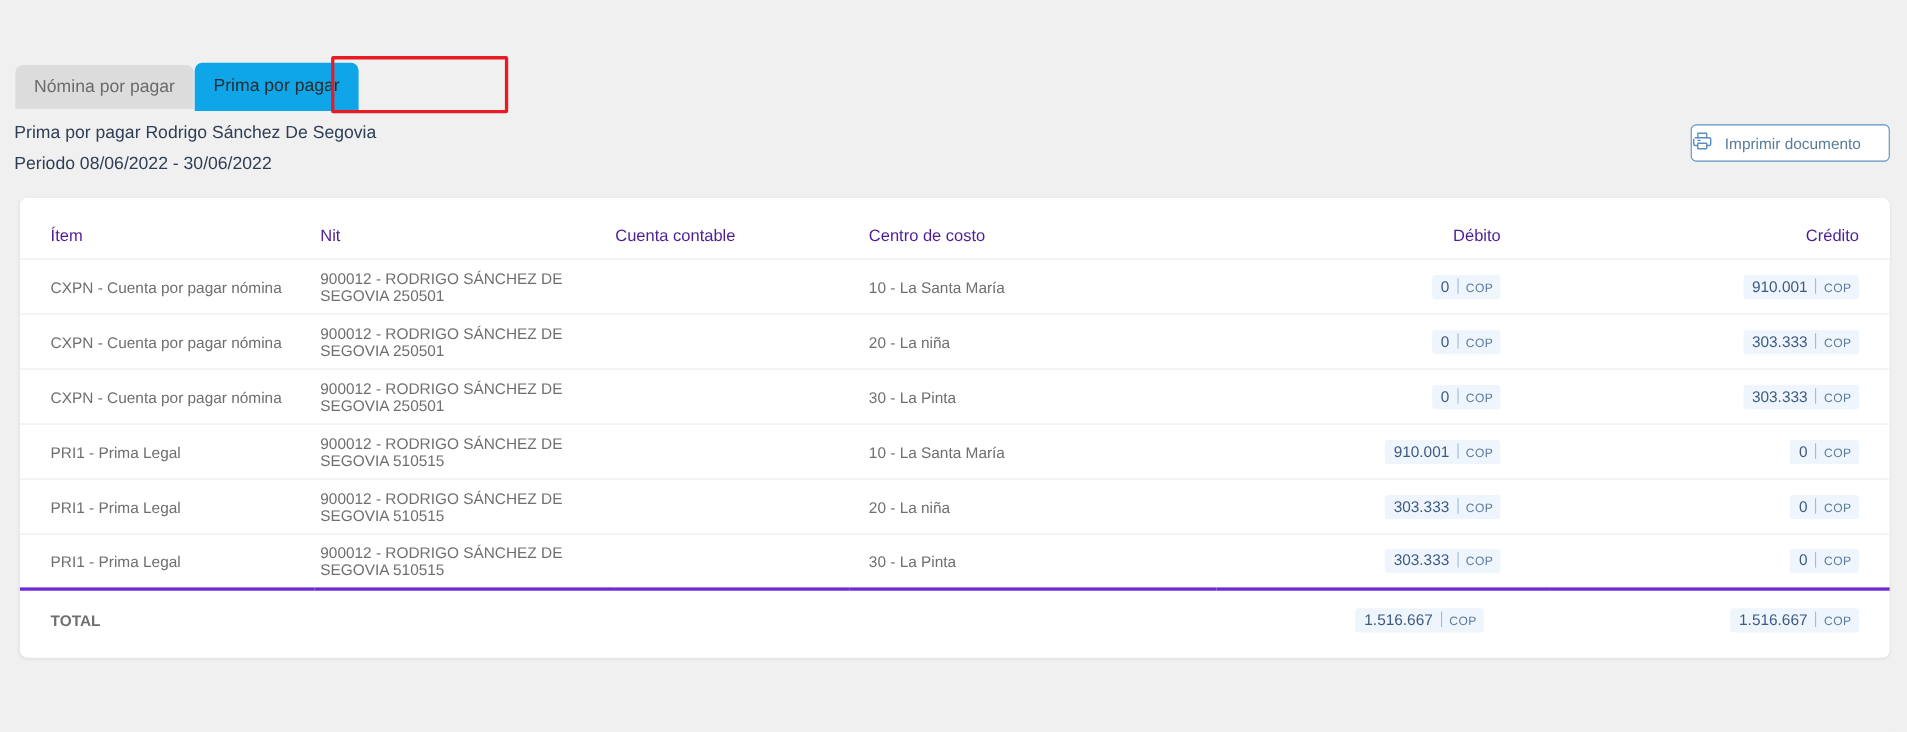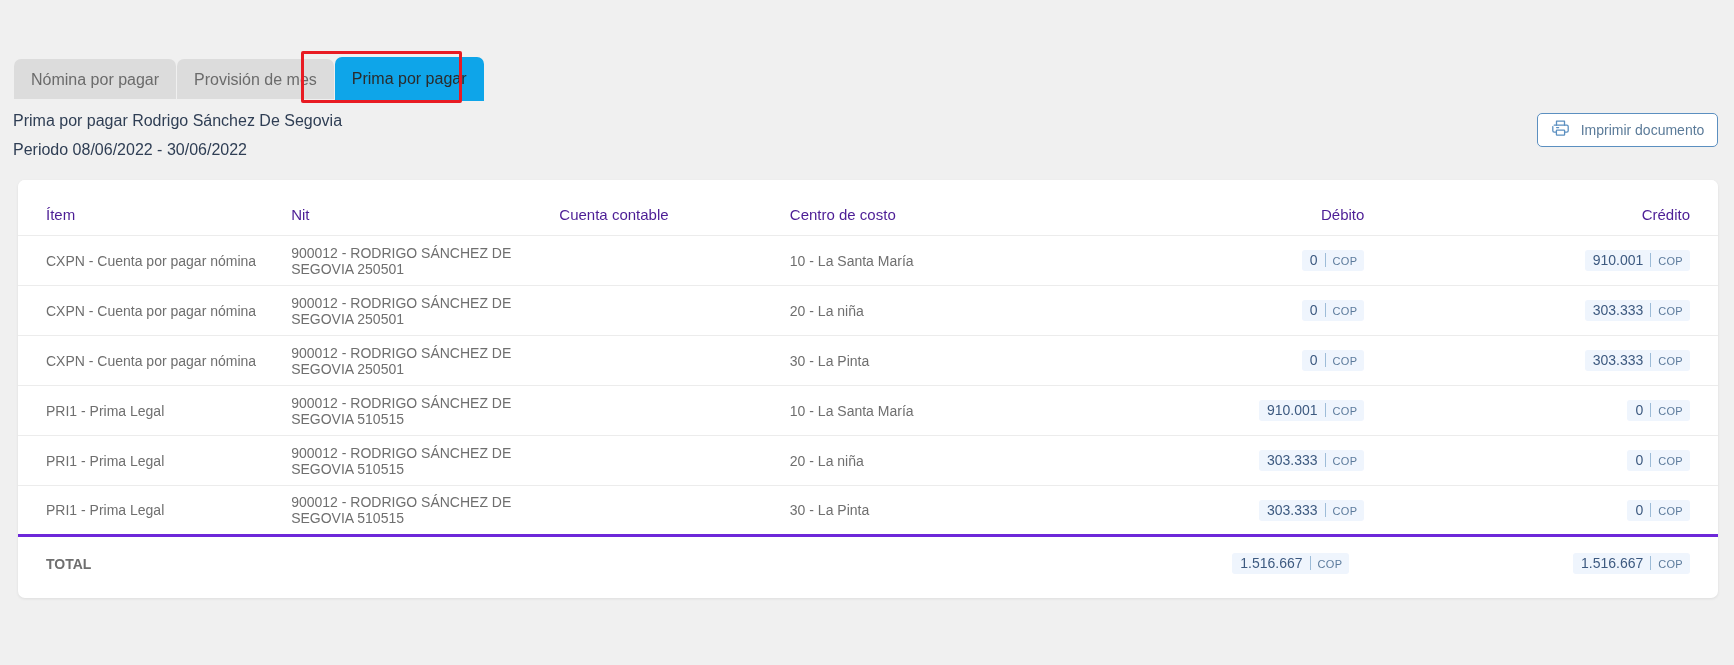--- a/index.html
+++ b/index.html
@@ -113,21 +113,21 @@
     position: absolute;
     left: 1537px;
     top: 10px;
     width: 181px;
     height: 34px;
     border: 1px solid #5b8fc0;
     border-radius: 5px;
     background: #ffffff;
     display: flex;
     align-items: center;
-    justify-content: center;
+    justify-content: flex-start;
     gap: 11px;
     cursor: pointer;
   }
   .print-btn-label {
     font-size: 14px;
     color: #5b7b99;
   }
   .printer-icon { display: block; }
 
   
@@ -227,23 +227,20 @@
 </style>
 </head>
 <body>
 
 <div class="page">
 
 
   <div class="tabs">
     <div class="tab">
       <span>Nómina por pagar</span>
-    </div>
-    <div class="tab">
-      <span>Provisión de mes</span>
     </div>
     <div class="tab active">
       <span>Prima por pagar</span>
     </div>
   </div>
   <div class="tab-highlight"></div>
   <div class="tabs-baseline"></div>
 
   <div class="subheader">
     <div class="subheader-text">

